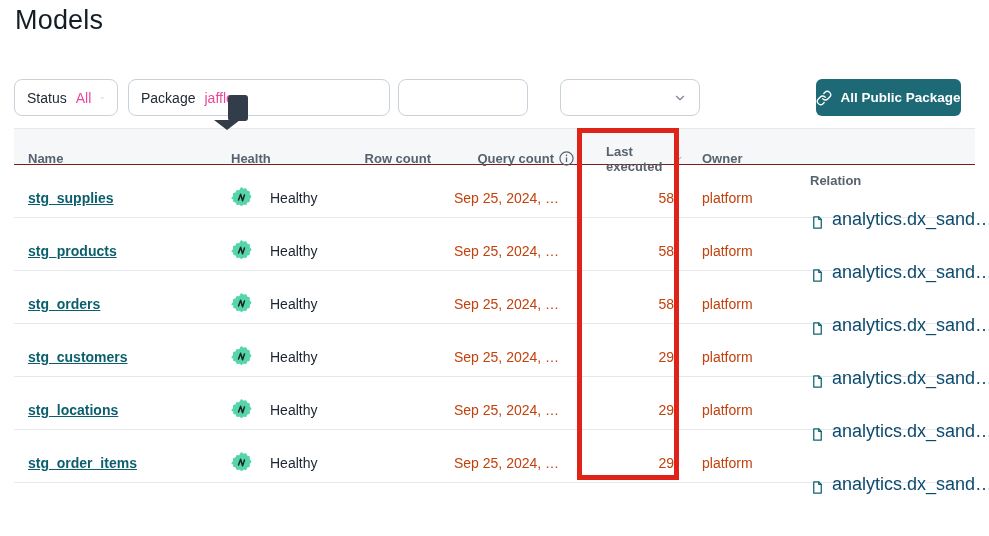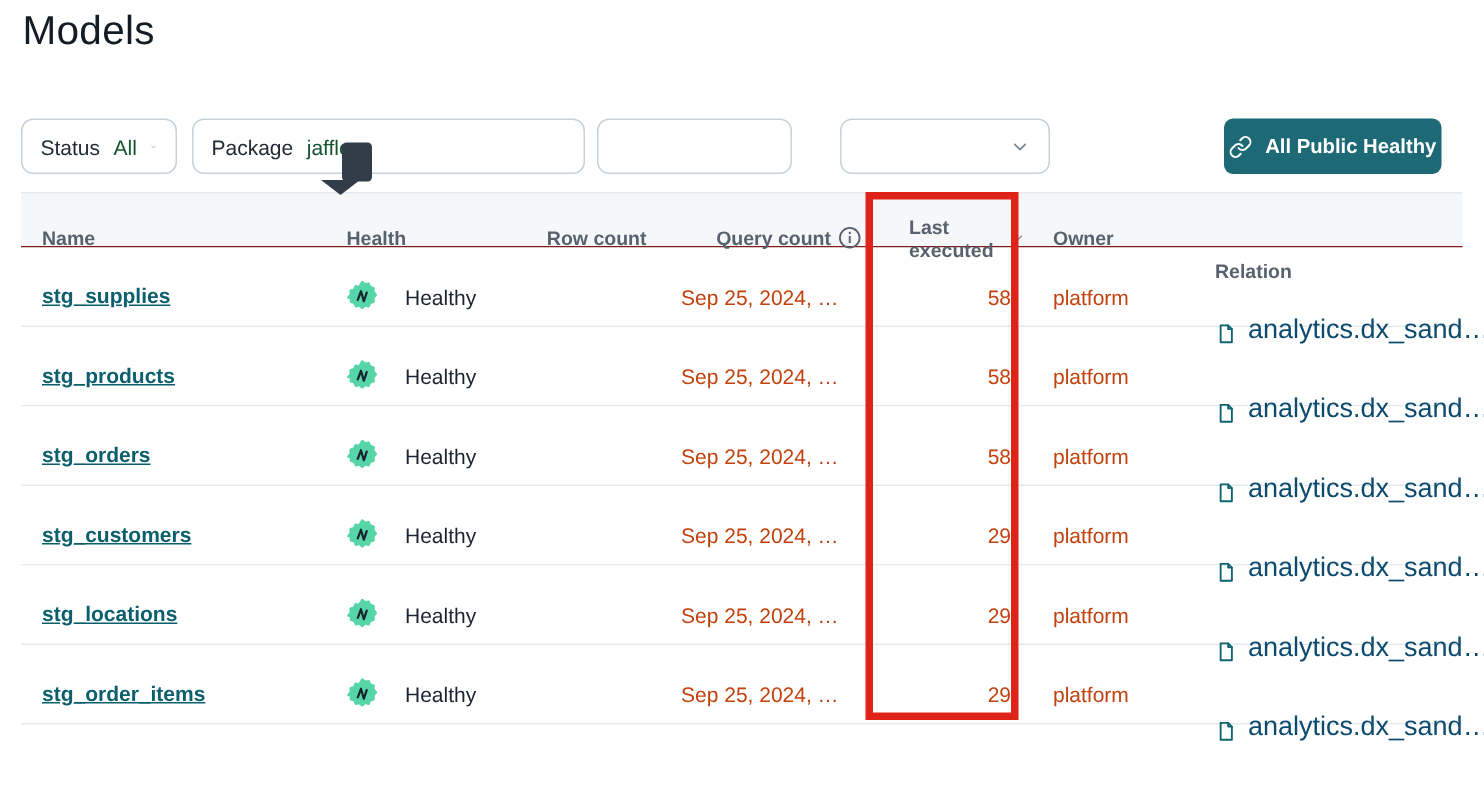--- a/index.html
+++ b/index.html
@@ -8,21 +8,21 @@
     overflow:hidden; position:relative; }
 
   .page-title { position:absolute; left:15px; top:5px; font-size:27px;
     font-weight:500; color:#141d26; letter-spacing:.2px; }
 
   
   .filter { position:absolute; top:79px; height:37px; background:#fff;
     border:1px solid #c9d1d9; border-radius:8px; display:flex;
     align-items:center; padding:0 12px; gap:9px; font-size:14px; color:#222b36; }
   .filter .flabel { color:#222b36; }
-  .filter .fvalue { color:#14532d; }
+  .filter .fvalue { color:#ec4899; }
   .chev { width:14px; height:14px; stroke:#7b8492; fill:none; stroke-width:2;
     stroke-linecap:round; stroke-linejoin:round; }
   #filter-status  { left:14px;  width:104px; }
   #filter-package { left:128px; width:262px; }
   #filter-3       { left:398px; width:130px; }
   #filter-4       { left:560px; width:140px; justify-content:flex-end; }
 
   .primary-btn { position:absolute; left:816px; top:79px; width:145px; height:37px;
     border:none; border-radius:6px; background:#1d6a76; color:#fff;
     font-size:13.5px; font-weight:700; display:flex; align-items:center;
@@ -97,21 +97,21 @@
   <svg class="chev" viewBox="0 0 24 24">
       <polyline points="6 9 12 15 18 9"></polyline>
     </svg>
 </div>
 
 <button class="primary-btn">
   <svg class="link-ico" viewBox="0 0 24 24">
     <path d="M10 13a5 5 0 0 0 7.54.54l3-3a5 5 0 0 0-7.07-7.07l-1.72 1.71"></path>
     <path d="M14 11a5 5 0 0 0-7.54-.54l-3 3a5 5 0 0 0 7.07 7.07l1.71-1.71"></path>
   </svg>
-  <span>All Public Healthy</span>
+  <span>All Public Package</span>
 </button>
 
 <div class="tooltip">
   <div class="tooltip-arrow"></div>
 </div>
 
 <div class="table">
   <div class="tr thead">
     <div class="th c1">Name</div>
     <div class="th">Health</div>

